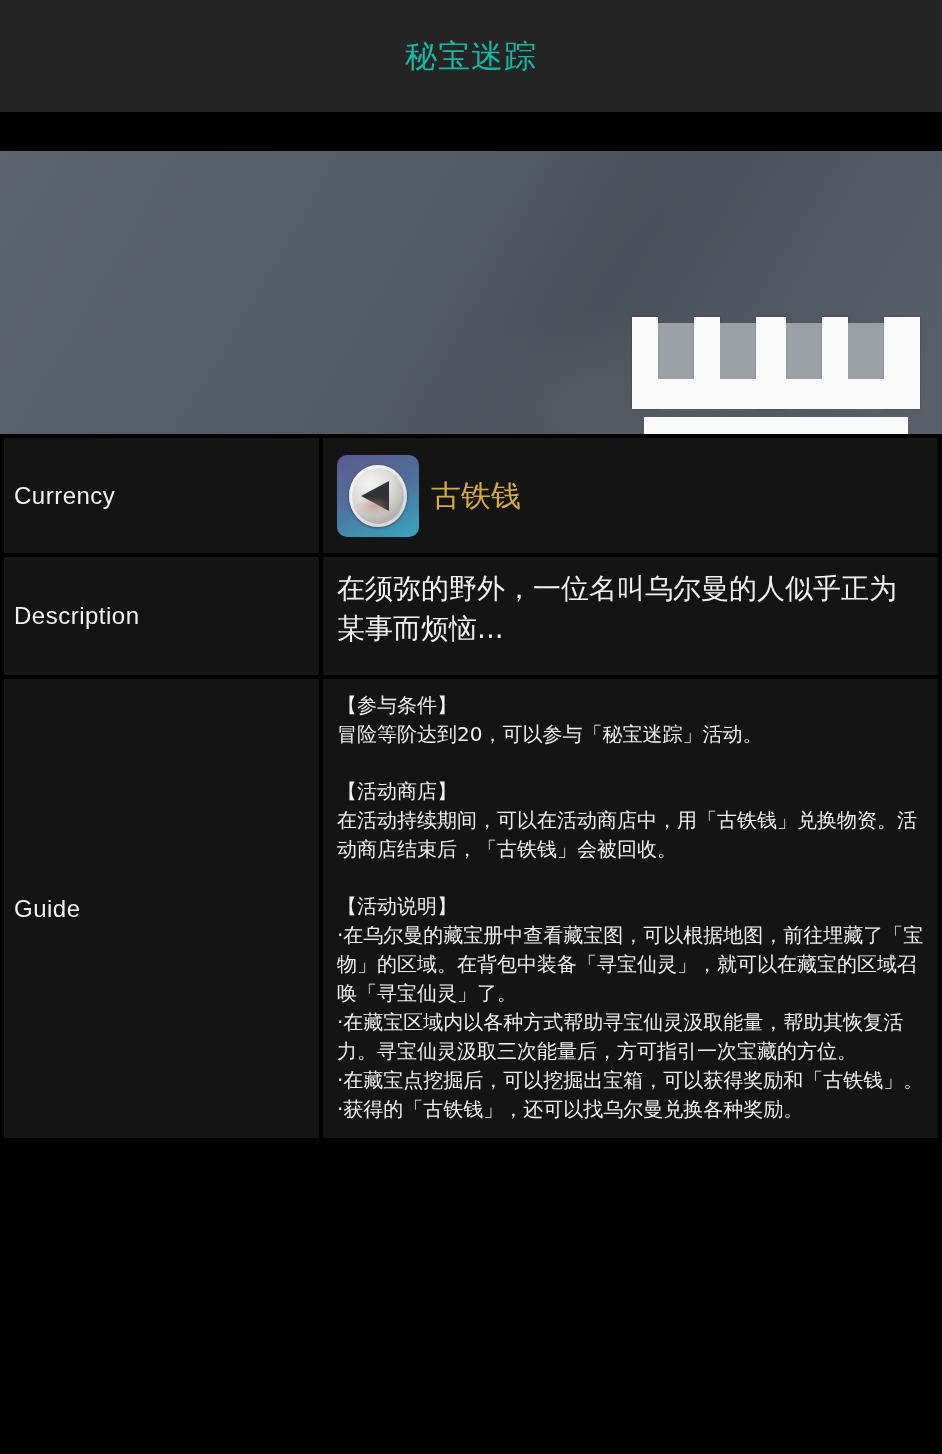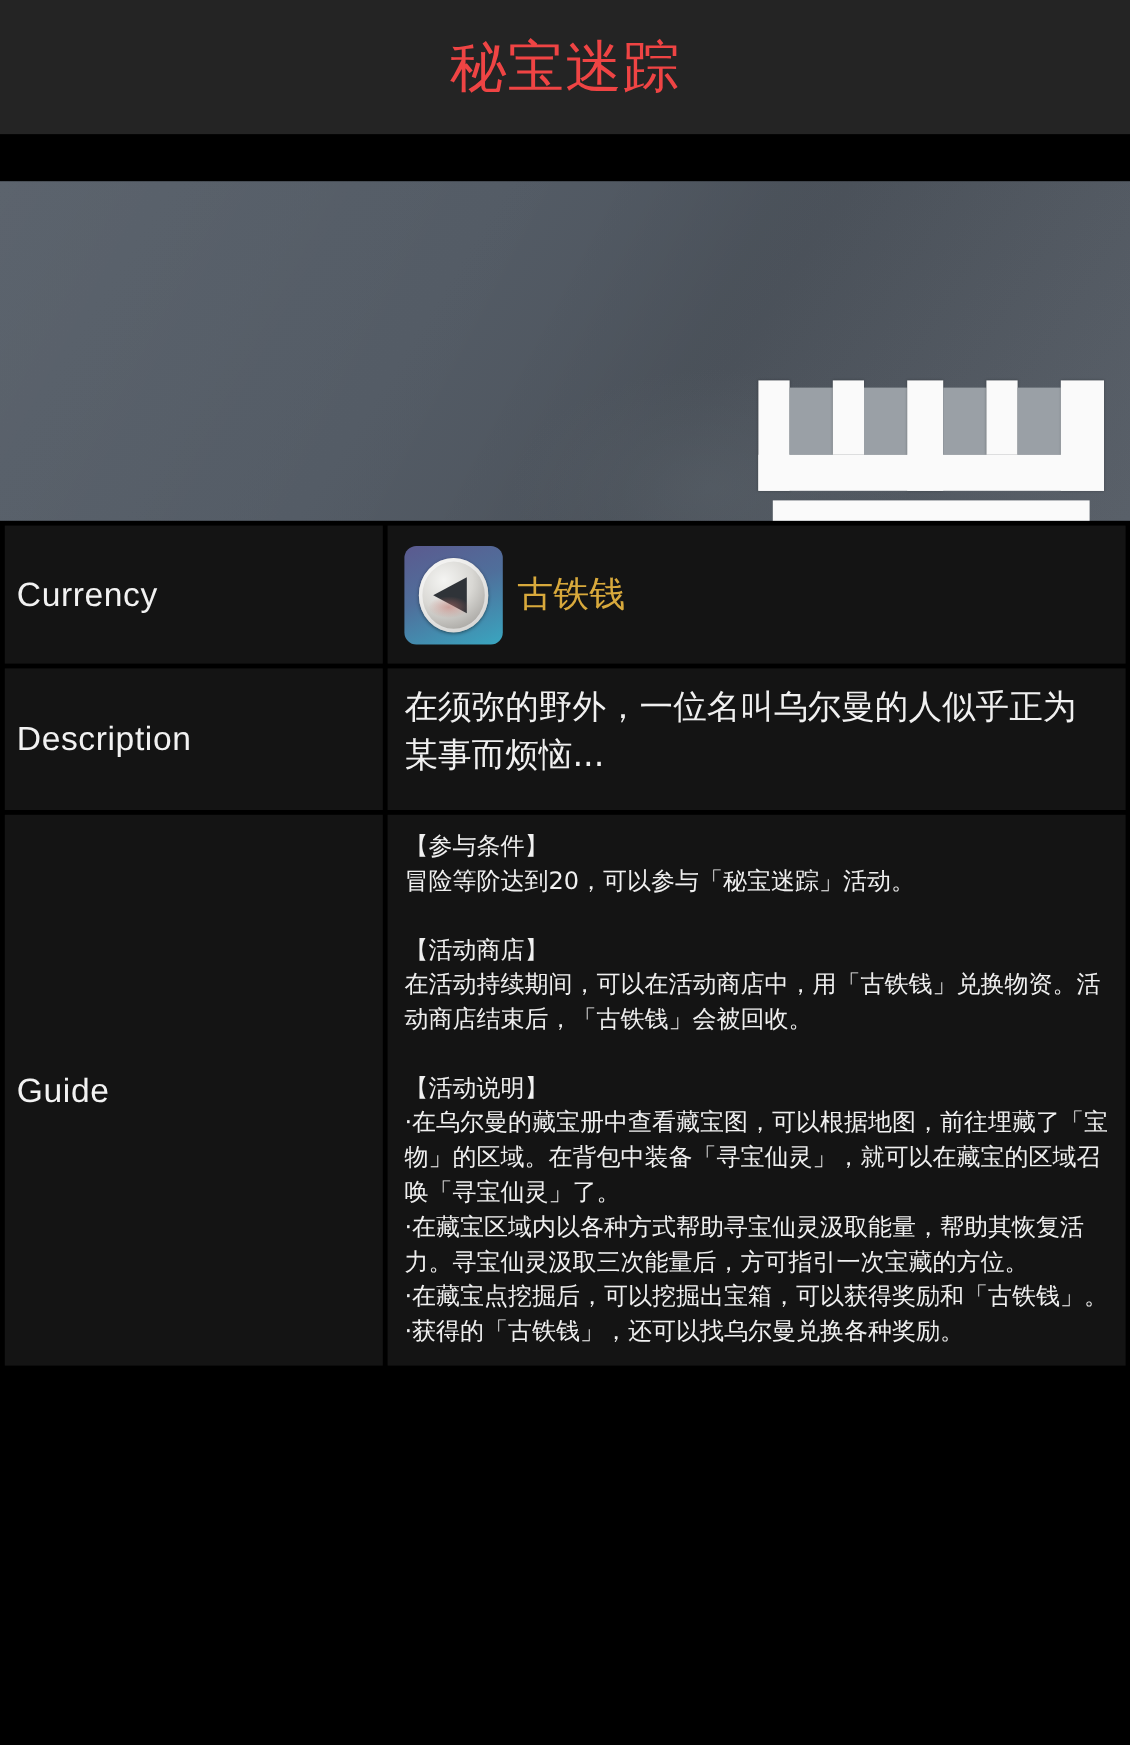--- a/index.html
+++ b/index.html
@@ -17,22 +17,22 @@
 
   
   .app-header {
     height: 112px;
     background: #242424;
     display: flex;
     align-items: center;
     justify-content: center;
   }
   .app-title {
-    color: #ef4444;
-    font-size: 47px;
+    color: #14b8a6;
+    font-size: 32px;
     font-weight: 400;
     letter-spacing: 1px;
     line-height: 1;
     font-family: "DejaVu Sans", "Liberation Sans", sans-serif;
   }
 
   
   .header-gap {
     height: 39px;
     background: #000000;
@@ -109,21 +109,21 @@
     table-layout: fixed;
   }
   .info-table td {
     background: #141414;
     vertical-align: middle;
     padding: 0;
   }
   td.label-cell {
     width: 305px;
     color: #f2f2f2;
-    font-size: 28px;
+    font-size: 24px;
     font-weight: 400;
     padding: 0 0 0 10px;
     letter-spacing: 0.5px;
     font-family: "Liberation Sans", sans-serif;
   }
   td.value-cell {
     color: #f2f2f2;
     padding: 12px 14px 14px 14px;
     vertical-align: top;
   }

